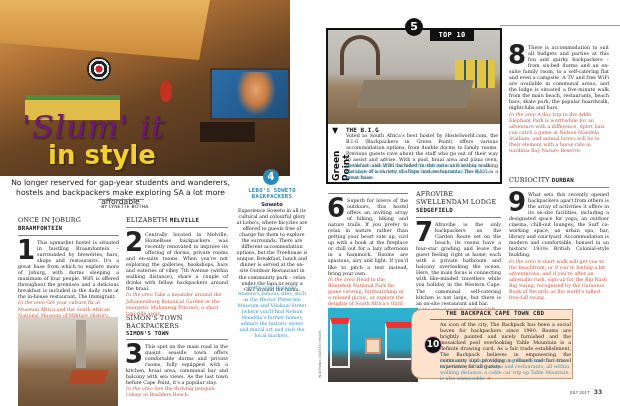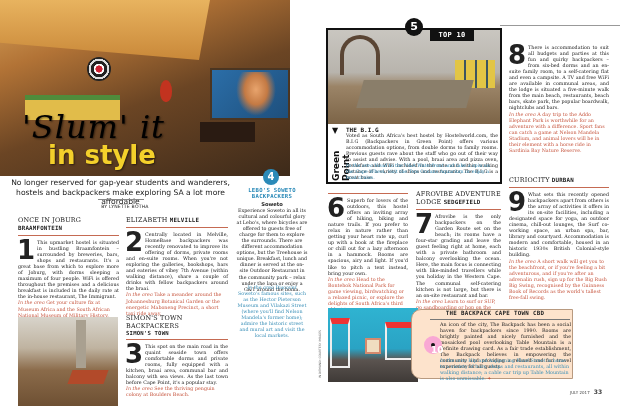--- a/index.html
+++ b/index.html
@@ -6,21 +6,21 @@
 body{width:620px;height:406px;overflow:hidden;background:#fff;font-family:"DejaVu Serif",serif;color:#222;position:relative}
 .abs{position:absolute}
 .hero{left:0;top:0;width:290px;height:176px;overflow:hidden;background:linear-gradient(160deg,#d7a35a 0%,#b27336 25%,#6b4524 55%,#3d2a1a 100%)}
 .umbrella{left:-10px;top:0;width:220px;height:60px;background:linear-gradient(180deg,#e8b35f,#c98839);clip-path:polygon(0 0,100% 0,95% 100%,0 70%)}
 .mural{left:210px;top:68px;width:80px;height:52px;background:linear-gradient(135deg,#2b6ea8,#1e4f7c);border:2px solid #4b3521}
 .mural-figure{left:236px;top:72px;width:40px;height:44px;background:radial-gradient(ellipse at 50% 40%,#e8a46d 0%,#c47a44 40%,transparent 70%)}
 .dart{left:87px;top:57px;width:24px;height:24px;border-radius:50%;background:radial-gradient(circle,#c23 0 20%,#fff 22% 30%,#222 32% 48%,#ddd 50% 60%,#222 62%)}
 .guitar{left:160px;top:80px;width:12px;height:22px;border-radius:50% 50% 45% 45%;background:#c2331f}
 .pooltable{left:25px;top:95px;width:95px;height:25px;background:#e1bc4a;border-top:5px solid #4f8c3b}
 .foosball{left:200px;top:122px;width:55px;height:20px;background:#2a1b12}
-.slum{left:22px;top:108px;font-family:"DejaVu Serif",serif;font-style:italic;font-size:32px;color:#000000;letter-spacing:1px;text-shadow:1px 1px 2px rgba(0,0,0,.5)}
+.slum{left:22px;top:108px;font-family:"DejaVu Serif",serif;font-style:italic;font-size:32px;color:#701a75;letter-spacing:1px;text-shadow:1px 1px 2px rgba(0,0,0,.5)}
 .instyle{left:48px;top:140px;font-family:"DejaVu Sans",sans-serif;font-weight:bold;font-size:26px;color:#f4d02b;text-shadow:1px 1px 2px rgba(0,0,0,.5)}
 .standfirst{left:8px;top:178px;width:225px;font-family:"DejaVu Sans",sans-serif;font-size:7.6px;line-height:9.6px;text-align:center;color:#222}
 .byline-rule{left:98px;top:199px;width:46px;border-top:1px solid #888}
 .byline{left:80px;top:204px;width:90px;font-family:"DejaVu Sans",sans-serif;font-size:4.6px;text-align:center;letter-spacing:.2px}
 .sec{font-family:"DejaVu Serif",serif;font-size:6.4px;color:#222;letter-spacing:.2px}
 .sec b{font-family:"DejaVu Sans Mono",monospace;font-weight:bold;font-size:5.8px}
 .loc{font-family:"DejaVu Sans Mono",monospace;font-weight:bold;font-size:5.6px;display:block}
 .rule{border-top:1px solid #c56a52}
 .body{font-size:4.8px;line-height:6.05px;color:#222;text-align:justify}
 .big{float:left;font-family:"DejaVu Sans",sans-serif;font-weight:bold;font-size:26px;line-height:21px;margin:0 2px 0 -1px}
@@ -49,21 +49,21 @@
 .topline{left:500px;top:25px;width:120px;border-top:1px solid #999}
 .bp-photo{left:328px;top:308px;width:90px;height:74px;background:linear-gradient(180deg,#2fb3d1 0%,#2aa3c4 55%,#5b5450 70%,#3f3a37 100%)}
 .bp-bunk1{left:330px;top:318px;width:20px;height:50px;border:2px solid #eee;border-top:6px solid #e33;background:transparent}
 .bp-bunk2{left:385px;top:322px;width:30px;height:38px;border:2px solid #eee;border-top:6px solid #e33}
 .bp-fire{left:365px;top:338px;width:16px;height:16px;background:#f0ddc0;border:2px solid #d58a6e}
 .bp-box{left:411px;top:309px;width:162px;height:70px;background:#fde3cc;border:1px solid #b89a80;border-radius:10px 0 0 10px}
 .bp-title{left:420px;top:310px;width:150px;text-align:center;font-family:"DejaVu Sans Mono",monospace;font-weight:bold;font-size:5.8px;letter-spacing:.3px}
 .bp-rule{left:430px;top:319px;width:140px;border-top:1px solid #777}
 .bp-body{left:440px;top:322px;width:131px;font-size:4.8px;line-height:6.05px;text-align:justify}
 .bp-area{left:440px;top:358px;width:131px;font-size:4.8px;line-height:6.05px;color:#3a8fb7}
-.badge10{left:424px;top:336px;width:18px;height:18px;border-radius:50%;background:#111;color:#fff;border:7px solid #f9a8d4;font-family:"DejaVu Sans",sans-serif;font-weight:bold;font-size:9px;text-align:center;line-height:14px}
+.badge10{left:424px;top:336px;width:18px;height:18px;border-radius:50%;background:#111;color:#fff;border:1px solid #f9a8d4;font-family:"DejaVu Sans",sans-serif;font-weight:bold;font-size:9px;text-align:center;line-height:14px}
 .credit{left:318px;top:330px;writing-mode:vertical-rl;transform:rotate(180deg);font-family:"DejaVu Sans",sans-serif;font-size:3px;color:#666}
 .folio{left:570px;top:388px;font-family:"DejaVu Sans",sans-serif;font-size:4px;color:#444}
 .folio b{font-size:6px;margin-left:4px}
 </style>
 </head>
 <body>
 
 <div class="abs hero"></div>
 <div class="abs umbrella"></div>
 <div class="abs mural"></div>
@@ -122,21 +122,21 @@
 <div class="abs big-body">Voted as South Africa's best hostel by Hostelworld.com, the B.I.G (Backpackers in Green Point) offers various accommodation options, from double dorms to family rooms. Previous guests rave about the staff who go out of their way to assist and advise. With a pool, braai area and pizza oven, breakfast and WiFi included in the rate and within walking distance of a variety of shops and restaurants, The B.I.G is a great base.</div>
 <div class="abs big-area"><i>In the area</i> <span>Head to the V&amp;A Waterfront and take a spin on the Cape Wheel, visit the Two Oceans Aquarium or enjoy a boat cruise.</span></div>
 
 <div class="abs" style="left:328px;top:190px;width:80px">
   <div class="rule" style="margin:3px 0 4px"></div>
   <div class="body"><span class="big">6</span><span>Superb for lovers of the outdoors, this hostel offers an inviting array of hiking, biking and nature trails. If you prefer to relax in nature rather than getting your heart rate up, curl up with a book at the fireplace or chill out for a lazy afternoon in a hammock. Rooms are spacious, airy and light. If you'd like to pitch a tent instead, bring your own.</span></div>
   <div class="area"><i>In the area</i> <span>Head to the Bontebok National Park for game viewing, birdwatching or a relaxed picnic, or explore the delights of South Africa's third oldest town.</span></div>
 </div>
 
 <div class="abs" style="left:416px;top:190px;width:85px">
-  <div class="sec"><span>AFROVIBE ADVENTURE LODGE</span> <b>SEDGEFIELD</b></div>
+  <div class="sec"><span>AFROVIBE SWELLENDAM LODGE</span> <b>SEDGEFIELD</b></div>
   <div class="rule" style="margin:3px 0 4px"></div>
   <div class="body"><span class="big">7</span><span>Afrovibe is the only backpackers on the Garden Route set on the beach; its rooms have a four-star grading and leave the guest feeling right at home, each with a private bathroom and balcony overlooking the ocean. Here, the main focus is connecting with like-minded travellers while you holiday in the Western Cape. The communal self-catering kitchen is not large, but there is an on-site restaurant and bar.</span></div>
   <div class="area"><i>In the area</i> <span>Learn to surf or SUP, go sandboarding or hop on the lodge's bus for a craft beer and coffee tour.</span></div>
 </div>
 
 <div class="abs" style="left:509px;top:44px;width:100px">
   <div class="body" style="margin-top:1px"><span class="big">8</span><span>There is accommodation to suit all budgets and parties at this fun and quirky backpackers – from six-bed dorms and an en-suite family room, to a self-catering flat and even a campsite. A TV and free WiFi are available in communal areas, and the lodge is situated a five-minute walk from the main beach, restaurants, beach bars, skate park, the popular boardwalk, nightclubs and bars.</span></div>
   <div class="area"><i>In the area</i> <span>A day trip to the Addo Elephant Park is worthwhile for an adventure with a difference. Sport fans can catch a game at Nelson Mandela Stadium, and animal lovers will be in their element with a horse ride in Sardinia Bay Nature Reserve.</span></div>
 </div>
 

